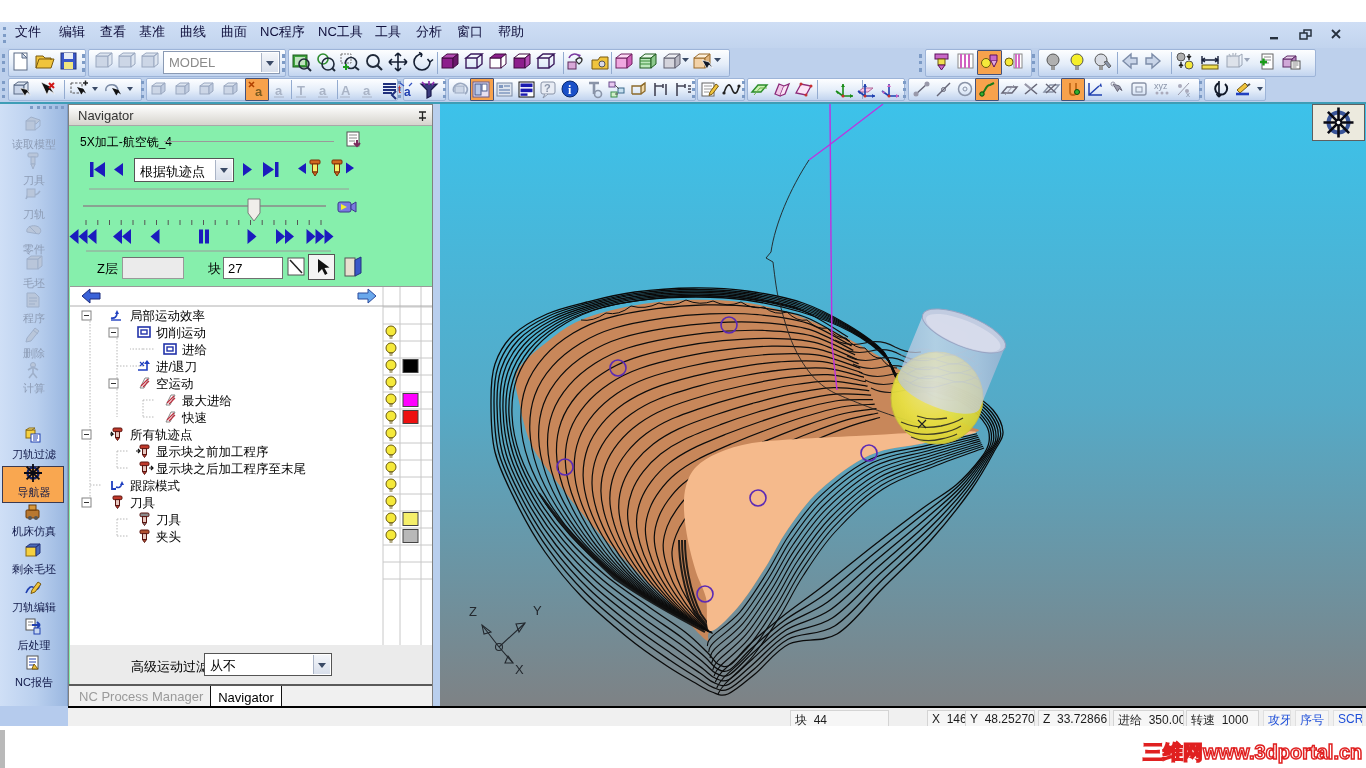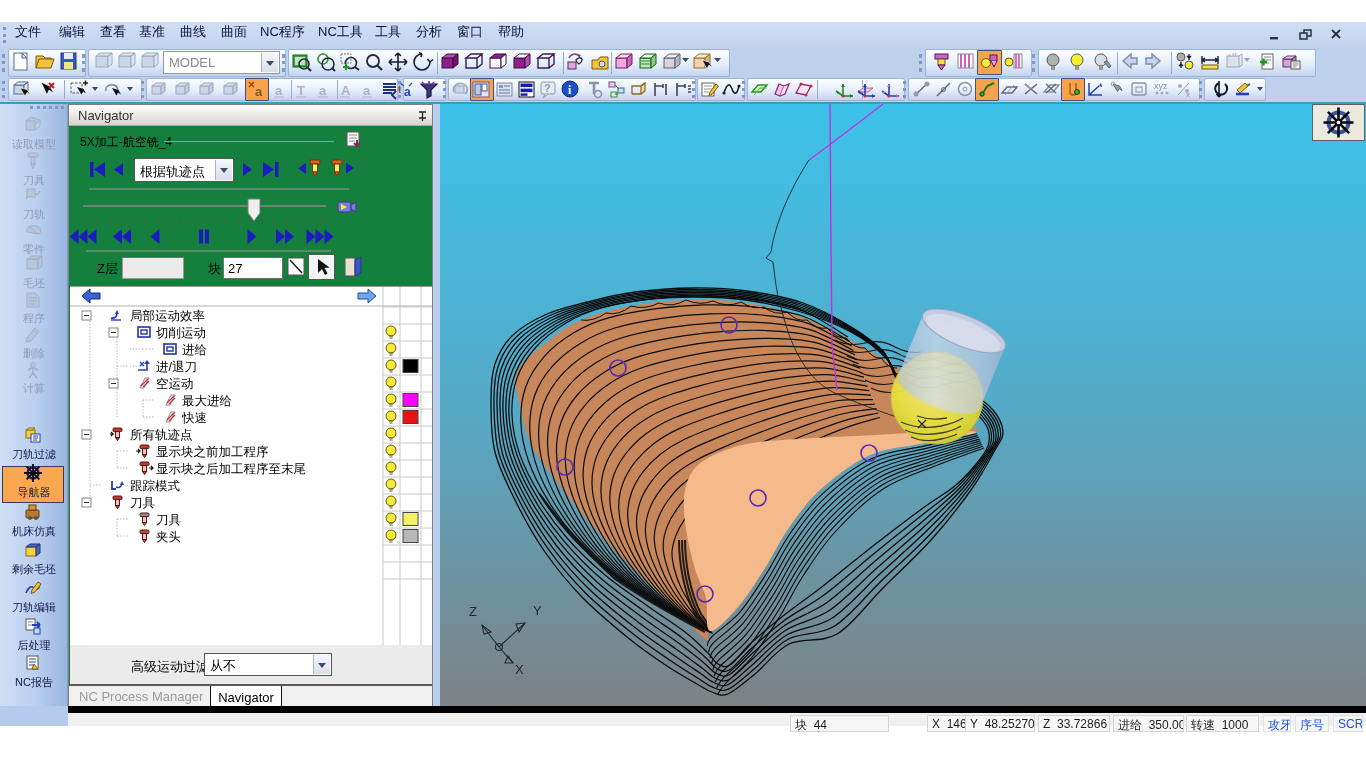--- a/index.html
+++ b/index.html
@@ -20,21 +20,21 @@
 .tsep{position:absolute;width:1px;background:#93abd0;}
 #combo1{left:163px;top:3px;width:117px;height:23px;background:#fff;border:1px solid #8a9ab4;}
 #combo1 span{position:absolute;left:5px;top:3px;font-size:13px;color:#8a8a8a;}
 .ddbtn{position:absolute;right:1px;top:1px;bottom:1px;width:17px;background:linear-gradient(#f4f6fa,#d8dfeb);border-left:1px solid #aab4c6;}
 .ddbtn:after{content:"";position:absolute;left:4px;top:8px;border:4px solid transparent;border-top:5px solid #3a4a66;}
 #sidebar{left:0;top:104px;width:68px;height:622px;background:linear-gradient(90deg,#cfdff6 0%,#b9cfee 55%,#9ab7e0 100%);border-right:1px solid #7e9dc8;}
 .sideitem{position:absolute;left:0;width:68px;text-align:center;font-size:11px;}
 .dis{color:#8d9cb5;}
 .ena{color:#101848;}
 #navhl{left:2px;top:466px;width:62px;height:37px;background:#f9a750;border:1px solid #3a3a52;}
-#navpanel{left:68px;top:104px;width:365px;height:602px;background:#15803d;border:1px solid #808080;}
+#navpanel{left:68px;top:104px;width:365px;height:602px;background:#86efac;border:1px solid #808080;}
 #navtitle{left:0px;top:0px;width:363px;height:21px;background:linear-gradient(#ffffff,#d6d4cd);border-bottom:1px solid #a8a8a8;}
 #navtitle span{position:absolute;left:9px;top:3px;font-size:13px;color:#333;}
 #navlabel{left:11px;top:29px;font-size:12px;color:#000;}
 #navline1{left:95px;top:36px;width:170px;height:1px;background:#9a9a9a;}
 #combo2{left:65px;top:53px;width:100px;height:24px;background:#fff;border:1px solid #555;}
 #combo2 span{position:absolute;left:5px;top:4px;font-size:13px;color:#000;}
 #zlayer{left:28px;top:155px;font-size:13px;color:#000;}
 #zbox{left:53px;top:152px;width:62px;height:22px;background:#ebebeb;border:1px solid #9a9a9a;border-top-color:#707070;}
 #blklbl{left:139px;top:155px;font-size:13px;color:#000;}
 #blkbox{left:154px;top:152px;width:60px;height:22px;background:#fff;border:1px solid #707070;}
@@ -46,21 +46,21 @@
 #navfoot{left:1px;top:540px;width:362px;height:39px;background:#ebebeb;}
 #advlbl{left:29px;top:13px;font-size:13px;color:#000;margin-left:32px;}
 #combo3{left:134px;top:8px;width:128px;height:23px;background:#fff;border:1px solid #555;}
 #combo3 span{position:absolute;left:5px;top:3px;font-size:13px;color:#000;}
 #navtabs{left:0px;top:579px;width:363px;height:22px;background:#f0f0f0;border-top:2px solid #5a5a5a;}
 #tab1{position:absolute;left:10px;top:3px;font-size:13px;color:#9a9a9a;}
 #tab2{position:absolute;left:141px;top:0px;width:72px;height:22px;background:#fff;border:1px solid #111;border-top:none;text-align:center;}
 #tab2 span{font-size:13px;color:#000;position:relative;top:2px;}
 #viewport{left:434px;top:104px;width:932px;height:602px;background:linear-gradient(#3cc2ea 0%,#55aac7 50%,#7e8285 100%);border-left:1px solid #2b6e84;}
 #compass{left:1312px;top:104px;width:53px;height:37px;background:#eceade;border:1px solid #5f5f5f;}
-#statusbar{left:68px;top:706px;width:1298px;height:20px;background:#f0f0f0;border-top:7px solid #000000;}
+#statusbar{left:68px;top:706px;width:1298px;height:20px;background:#f0f0f0;border-top:2px solid #000000;}
 .sfield{position:absolute;top:2px;height:17px;background:#f6f6f6;border:1px solid #d4d4d4;font-size:12px;color:#1c1c1c;padding:1px 4px;white-space:nowrap;overflow:hidden;}
 .sgray{color:#1d4ed8;border-color:#e0e0e0;}
 #sidebot{left:0;top:706px;width:68px;height:20px;background:#b5cbed;}
 #splitter{left:433px;top:104px;width:7px;height:602px;background:#b9cfee;}
 #bottomwhite{left:0;top:726px;width:1366px;height:42px;background:#ffffff;}
 #graystrip{left:0;top:4px;width:5px;height:38px;background:#b9b9b9;}
 #watermark{left:1143px;top:13px;font-size:20px;font-weight:bold;color:#ffffff;-webkit-text-stroke:1.5px #e02020;}
 </style></head>
 <body>
 <div id="root">
@@ -1124,12 +1124,16 @@
 <div class="sfield " style="left:897px;width:70px">Y&nbsp;&nbsp;48.25270</div>
 <div class="sfield " style="left:970px;width:72px">Z&nbsp;&nbsp;33.72866</div>
 <div class="sfield " style="left:1045px;width:71px">进给&nbsp;&nbsp;350.00</div>
 <div class="sfield " style="left:1118px;width:73px">转速&nbsp;&nbsp;1000</div>
 <div class="sfield sgray" style="left:1195px;width:28px">攻牙</div>
 <div class="sfield sgray" style="left:1227px;width:34px">序号</div>
 <div class="sfield sgray" style="left:1265px;width:30px">SCRL</div>
 </div>
 <div class="abs" id="splitter"></div>
 <div class="abs" id="sidebot"></div>
+<div class="abs" id="bottomwhite">
+      <div class="abs" id="graystrip"></div>
+      <span class="abs" id="watermark">三维网www.3dportal.cn</span>
+    </div>
 </div>
 </body></html>

